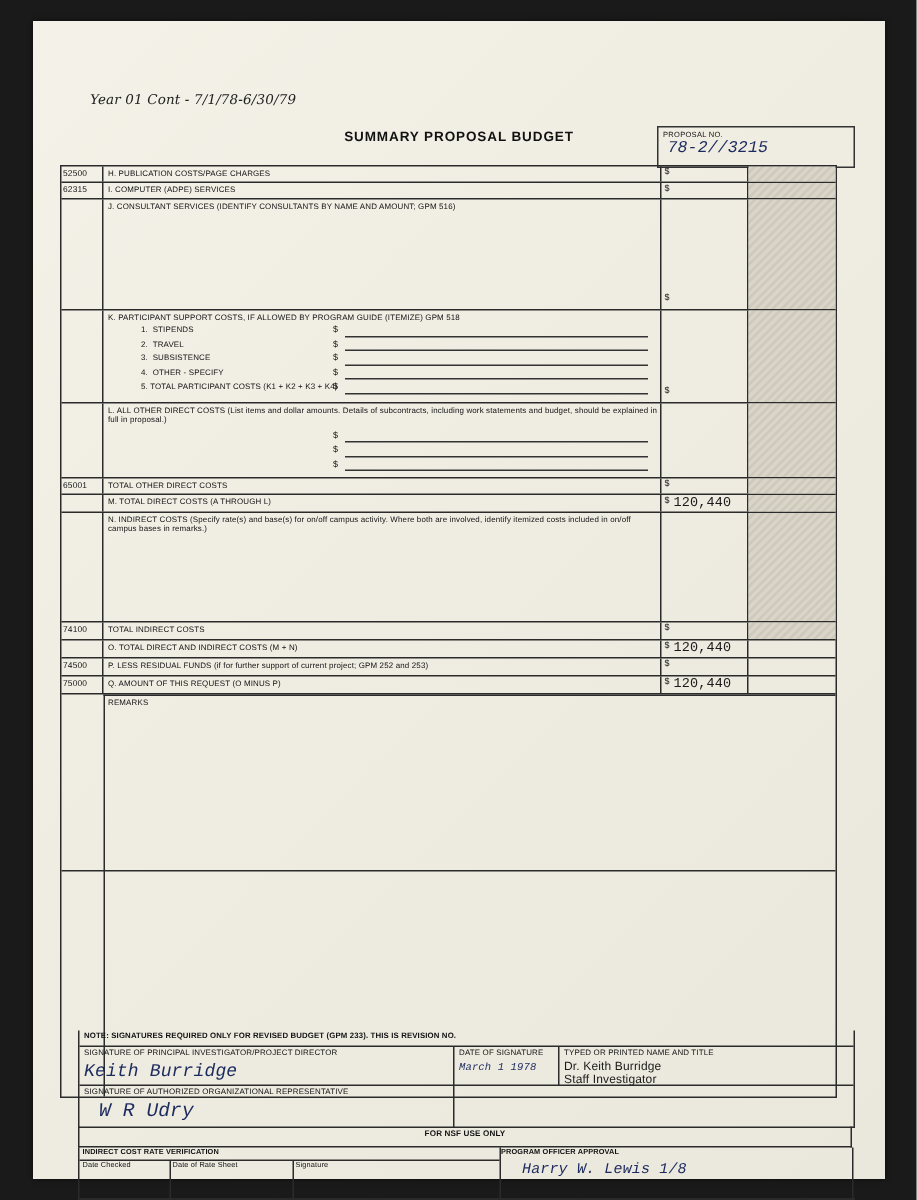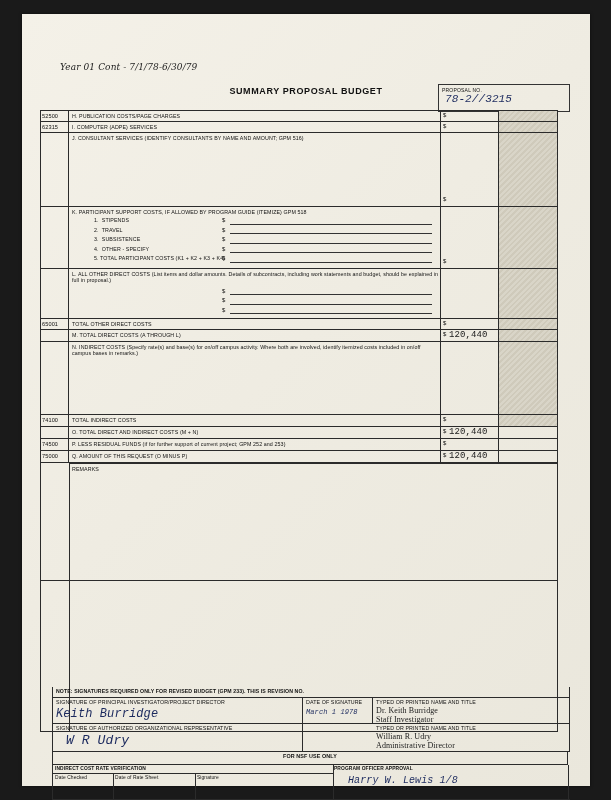--- a/index.html
+++ b/index.html
@@ -19,21 +19,21 @@
   .paper-tint{
     position:absolute;inset:0;
     background:linear-gradient(135deg,#f4f1e8 0%, #efece2 45%, #eae7dc 100%);
   }
   .hand{
     font-family:Liberation Mono, monospace;
     font-style:italic;
     color:#1c2a5e;
   }
   .typed{
-    font-family:Liberation Serif, serif;
+    font-family:Liberation Sans, sans-serif;
     color:#1a1a1a;
   }
   .doc{
     position:absolute;inset:0;
     font-size:5.3px;
     color:#111;
     letter-spacing:.1px;
   }
   .hdr-note{
     position:absolute;left:38px;top:48px;
@@ -325,25 +325,20 @@
           <div class="typed" style="font-size:8px;margin-top:1px;">Dr. Keith Burridge</div>
           <div class="typed" style="font-size:8px;">Staff Investigator</div>
         </div>
       </div>
 
       <div class="sigrow" style="top:36px;height:28px;">
         <div class="signame">
           <div>SIGNATURE OF AUTHORIZED ORGANIZATIONAL REPRESENTATIVE</div>
           <div class="hand scrawl2" style="margin-top:2px;margin-left:10px;">W R Udry</div>
         </div>
-        <div class="sigtyped">
-          <div>TYPED OR PRINTED NAME AND TITLE</div>
-          <div class="typed" style="font-size:8px;margin-top:1px;">William R. Udry</div>
-          <div class="typed" style="font-size:8px;">Administrative Director</div>
-        </div>
       </div>
     </div>
 
     <div class="nsfonly">FOR NSF USE ONLY</div>
 
     <div class="verif">
       <div class="cellhdr" style="font-weight:bold;">INDIRECT COST RATE VERIFICATION</div>
       <div style="position:absolute;left:0;right:0;top:8px;bottom:0;border-top:1px solid #2b2b2b;">
         <div class="vcol" style="left:0;width:60px;">
             <div class="cellhdr">Date Checked</div>

